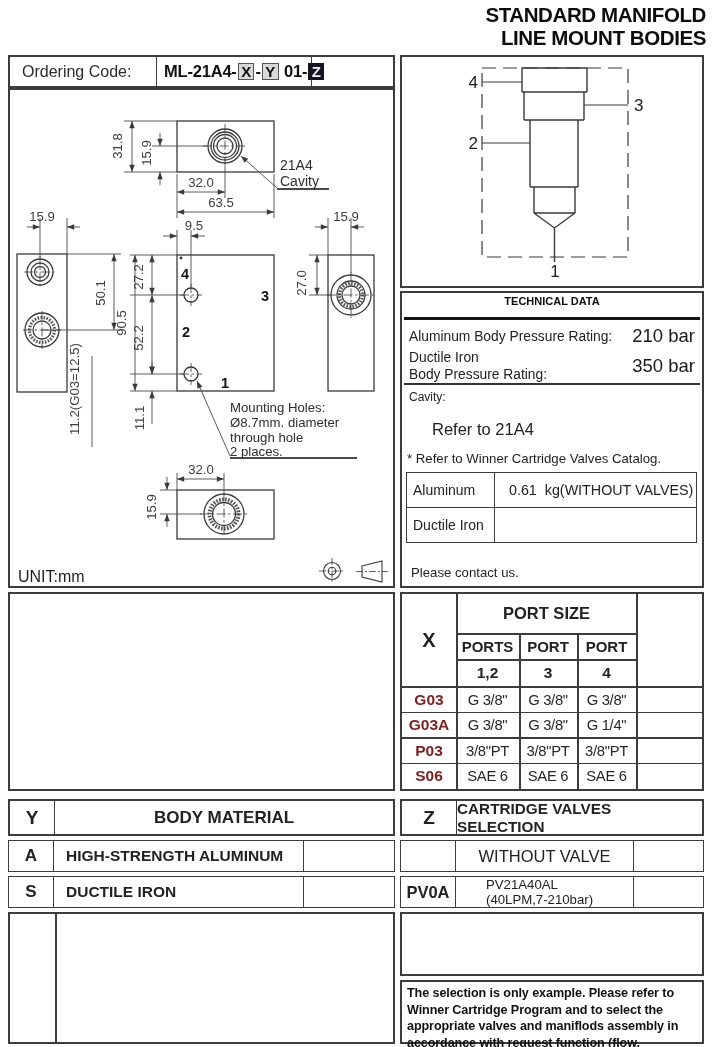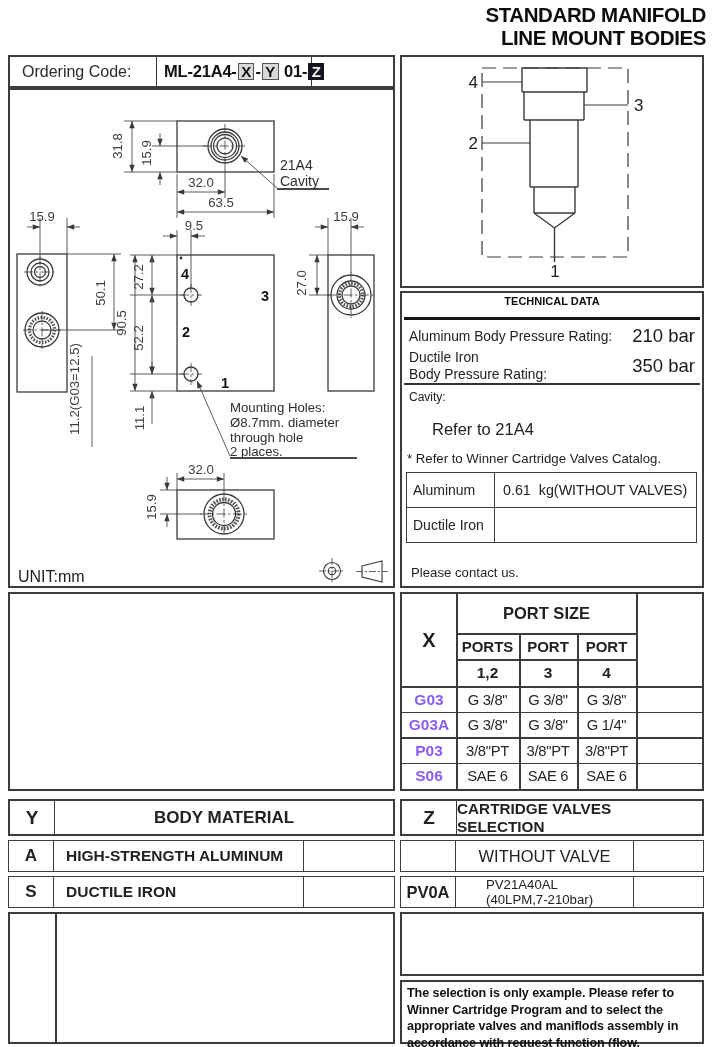--- a/index.html
+++ b/index.html
@@ -23,31 +23,31 @@
         margin:0 1px;line-height:1.05;font-size:15px;}
   .kbox.dark{background:#14141f;border-color:#14141f;color:#f2f2f2;}
   
   .td-title{position:absolute;top:2px;left:0;right:0;text-align:center;font-weight:bold;
             font-size:11px;color:#0d0d0d;}
   .td-rule{position:absolute;left:2px;right:2px;height:3px;background:#151515;}
   .td-row{position:absolute;left:7px;right:7px;display:flex;justify-content:space-between;}
   .td-lab{font-size:13.8px;color:#222;line-height:1.2;}
   .td-val{font-size:18.5px;color:#1a1a1a;white-space:nowrap;}
   .wt{position:absolute;left:4px;top:179px;width:291px;height:71px;border:1.6px solid #3c3c3c;box-sizing:border-box;}
-  .wt-row{display:flex;height:34px;align-items:center;}
+  .wt-row{display:flex;height:34px;align-items:center;gap:6px;}
   .wt-row.b{border-bottom:1.5px solid #3c3c3c;}
   .wt-mat{width:88px;padding-left:6px;font-size:14px;border-right:1.5px solid #3c3c3c;
           height:100%;display:flex;align-items:center;box-sizing:border-box;}
   .wt-val{padding-left:8px;font-size:14.3px;white-space:pre;}
   .smallnote{font-size:13.2px;color:#1e1e1e;line-height:1.26;}
   
   .pt-cell{position:absolute;display:flex;align-items:center;justify-content:center;box-sizing:border-box;}
   .pt-row{position:absolute;left:0;width:300px;height:25px;display:flex;}
   .pt-row > div{display:flex;align-items:center;justify-content:center;box-sizing:border-box;}
-  .pt-code{width:54px;font-weight:bold;font-size:15.5px;color:#8b5cf6;}
+  .pt-code{width:54px;font-weight:bold;font-size:15.5px;color:#7f1d1d;}
   .pt-v1{width:63px;}.pt-v2{width:58px;}.pt-v3{width:59px;}
   .pt-val{font-size:14.8px;color:#262626;letter-spacing:-0.3px;}
   
   .sel-head{display:flex;align-items:stretch;}
   .sel-code{display:flex;align-items:center;justify-content:center;font-weight:bold;
             border-right:1.6px solid #3c3c3c;box-sizing:border-box;}
   .sel-main{flex:1;display:flex;align-items:center;box-sizing:border-box;}
   .note-text{position:absolute;left:5px;right:4px;top:3px;font-size:12.6px;font-weight:bold;
              line-height:1.32;color:#111;letter-spacing:-0.1px;}
   svg text{font-family:"Liberation Sans","DejaVu Sans",sans-serif;}

